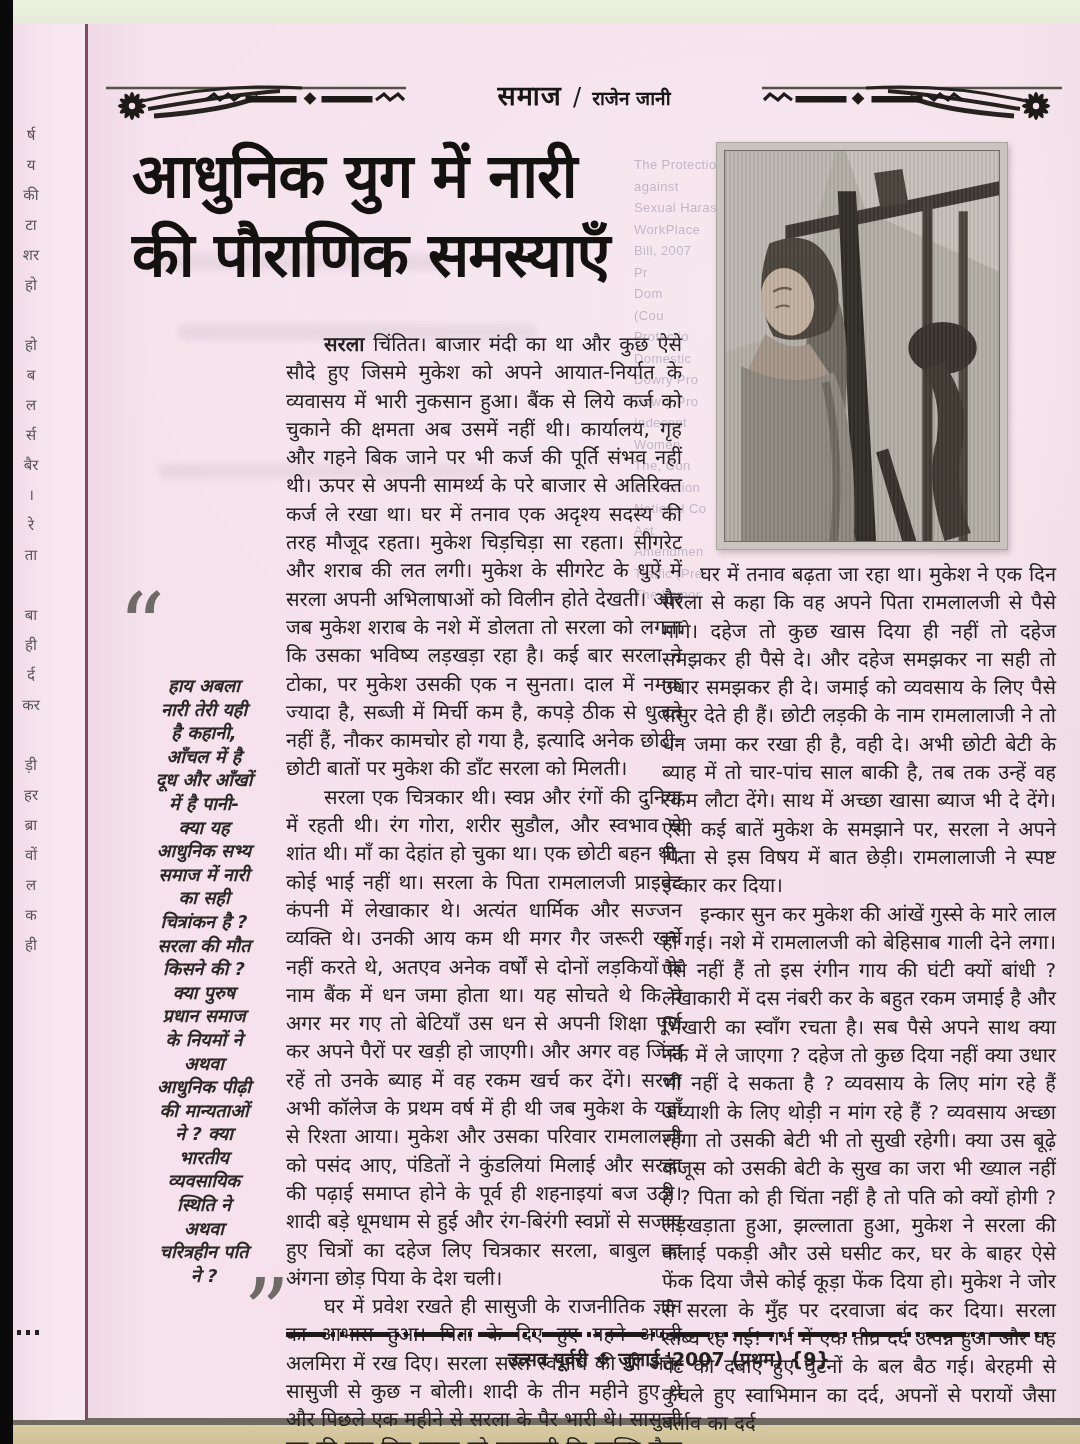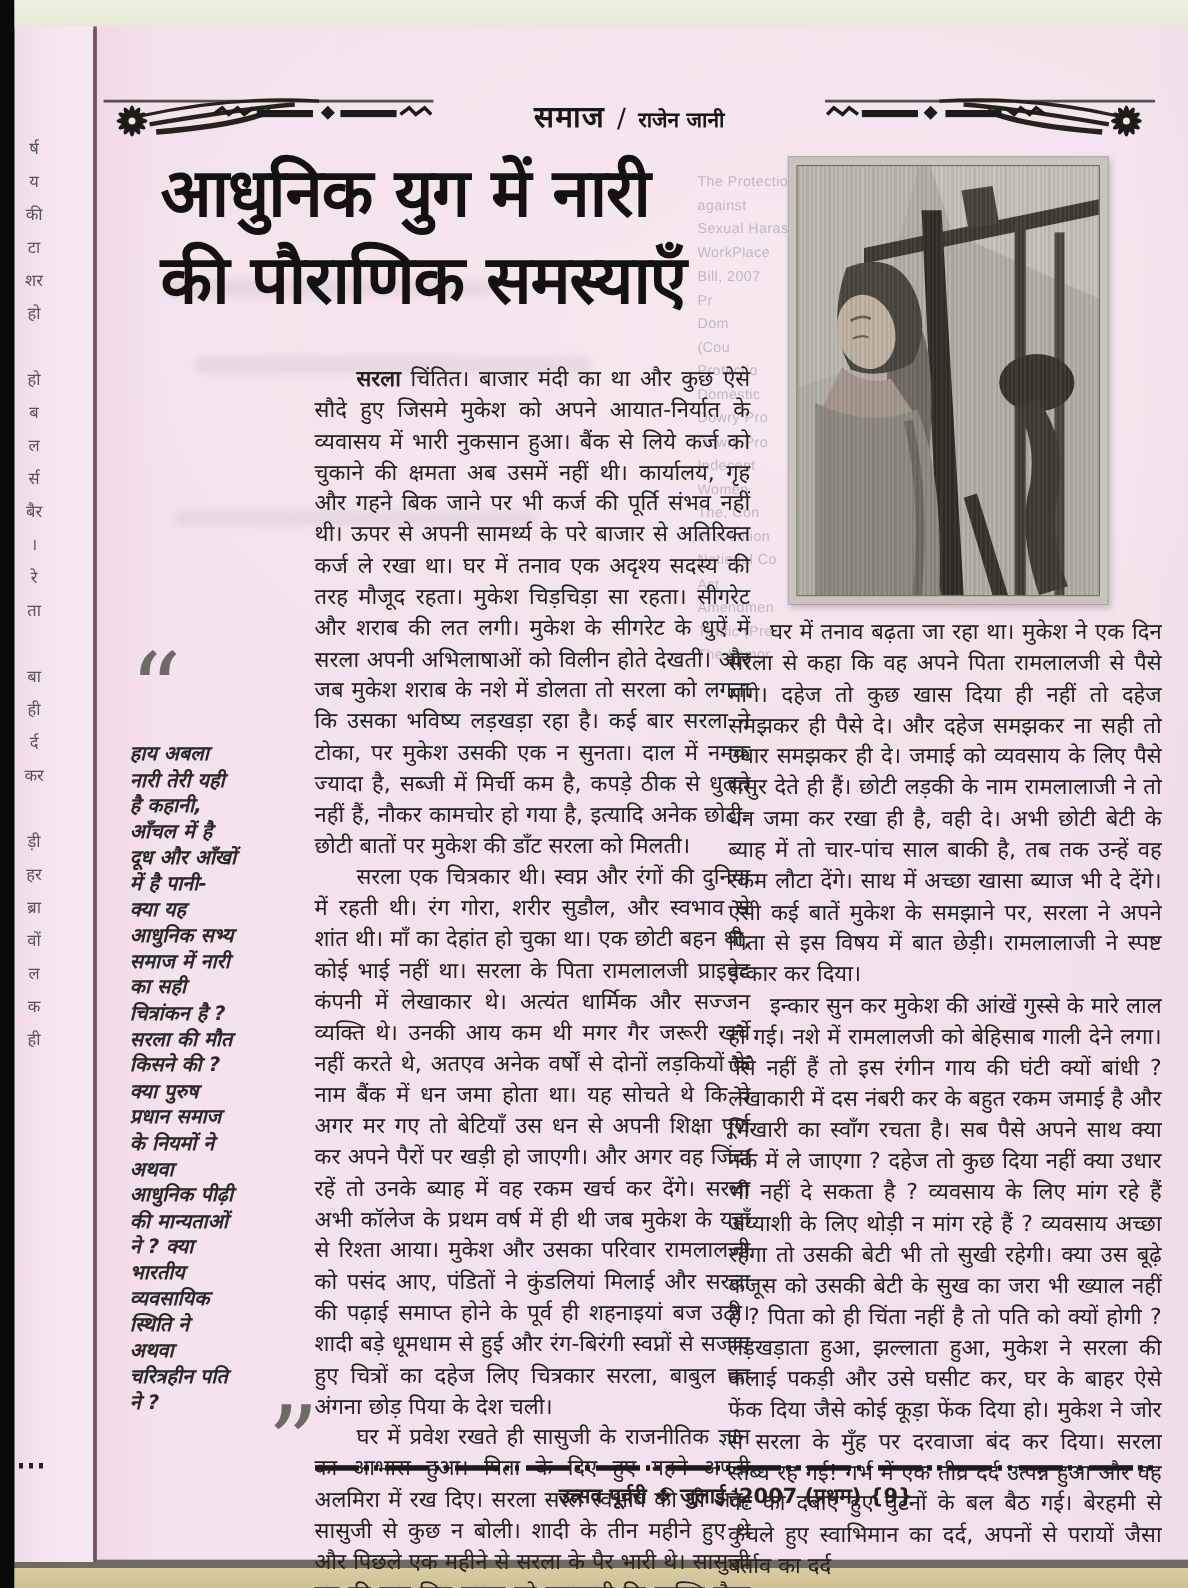--- a/index.html
+++ b/index.html
@@ -25,37 +25,37 @@
              background:repeating-linear-gradient(90deg,#222 0 4px,transparent 4px 9px);}
 
   
   .page{position:absolute;left:88px;top:24px;width:992px;height:1394px;
         background:
           radial-gradient(120% 60% at 70% 20%,rgba(255,255,255,.25),rgba(255,255,255,0) 60%),
           linear-gradient(90deg,#efd9e5 0,#f5e2ec 6%,#f4e0ea 94%,#f0dce7 100%);
         color:#1f1d1d;}
 
   
-  .header{position:absolute;left:6px;top:52px;width:956px;height:56px;
-          display:flex;align-items:center;justify-content:space-between;gap:44px;}
+  .header{position:absolute;left:18px;top:52px;width:956px;height:56px;
+          display:flex;align-items:flex-start;justify-content:space-between;gap:44px;}
   .flourish{width:322px;height:48px;flex:0 0 auto;}
   .flourish.right{transform:scaleX(-1);}
   .header-center{flex:1;text-align:center;white-space:nowrap;color:#181616;}
   .header-section{font-weight:700;font-size:27px;letter-spacing:1px;}
   .header-sep{font-size:24px;padding:0 6px;}
   .header-author{font-weight:700;font-size:19px;}
 
   
   .ghost{position:absolute;background:rgba(120,110,125,.10);filter:blur(3px);border-radius:8px;}
   .bleed{position:absolute;left:546px;top:130px;width:170px;
          font-family:"Liberation Sans",sans-serif;font-size:13px;line-height:21.5px;
          color:#978fa3;opacity:.55;white-space:pre-line;letter-spacing:.4px;z-index:1;}
 
   
-  .headline{position:absolute;left:58px;top:112px;width:600px;z-index:2;
+  .headline{position:absolute;left:44px;top:112px;width:600px;z-index:2;
             font-size:61px;line-height:1.3;font-weight:700;color:#141210;
             white-space:pre-line;letter-spacing:-1px;}
 
   
   .photo-frame{position:absolute;left:628px;top:118px;width:292px;height:408px;z-index:3;
                background:#c9c5be;padding:9px;box-sizing:border-box;
                box-shadow:0 0 0 1px #a9a59e inset, 2px 3px 6px rgba(60,40,55,.25);}
   .photo-inner{position:relative;width:100%;height:100%;overflow:hidden;
                outline:1px solid #6f6b64;}
   .photo-inner svg{display:block;width:100%;height:100%;}
@@ -71,21 +71,21 @@
   .col-right{left:574px;top:536px;width:394px;}
   .lead{font-weight:700;}
 
   
   .pullquote{position:absolute;left:30px;top:584px;width:172px;z-index:2;color:#2b2827;}
   .pq-open,.pq-close{font-family:"DejaVu Serif",serif;font-size:92px;line-height:40px;
                      color:#6e6a68;}
   .pq-open{display:block;height:66px;}
   .pq-close{display:block;text-align:right;margin-top:6px;height:60px;}
   .pq-text{font-style:italic;font-weight:700;font-size:18px;line-height:23.6px;
-           white-space:pre-line;}
+           white-space:pre-line;text-align:center;}
 
   
   .footer-line{position:absolute;left:198px;top:1308px;width:766px;height:5px;z-index:2;
       background:repeating-linear-gradient(90deg,#1c1a1a 0 40px,transparent 40px 45px,
                  #1c1a1a 45px 49px,transparent 49px 54px,#1c1a1a 54px 58px,transparent 58px 64px);}
   .footer-text{position:absolute;left:198px;top:1322px;width:766px;z-index:2;
                text-align:center;font-size:19px;font-weight:700;color:#23201f;}
 </style>
 </head>
 <body>

